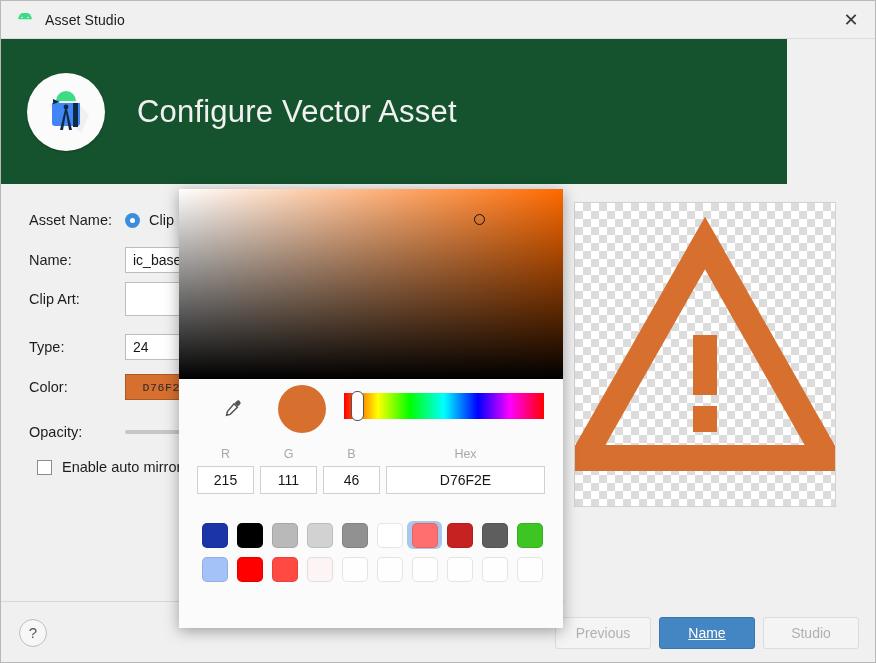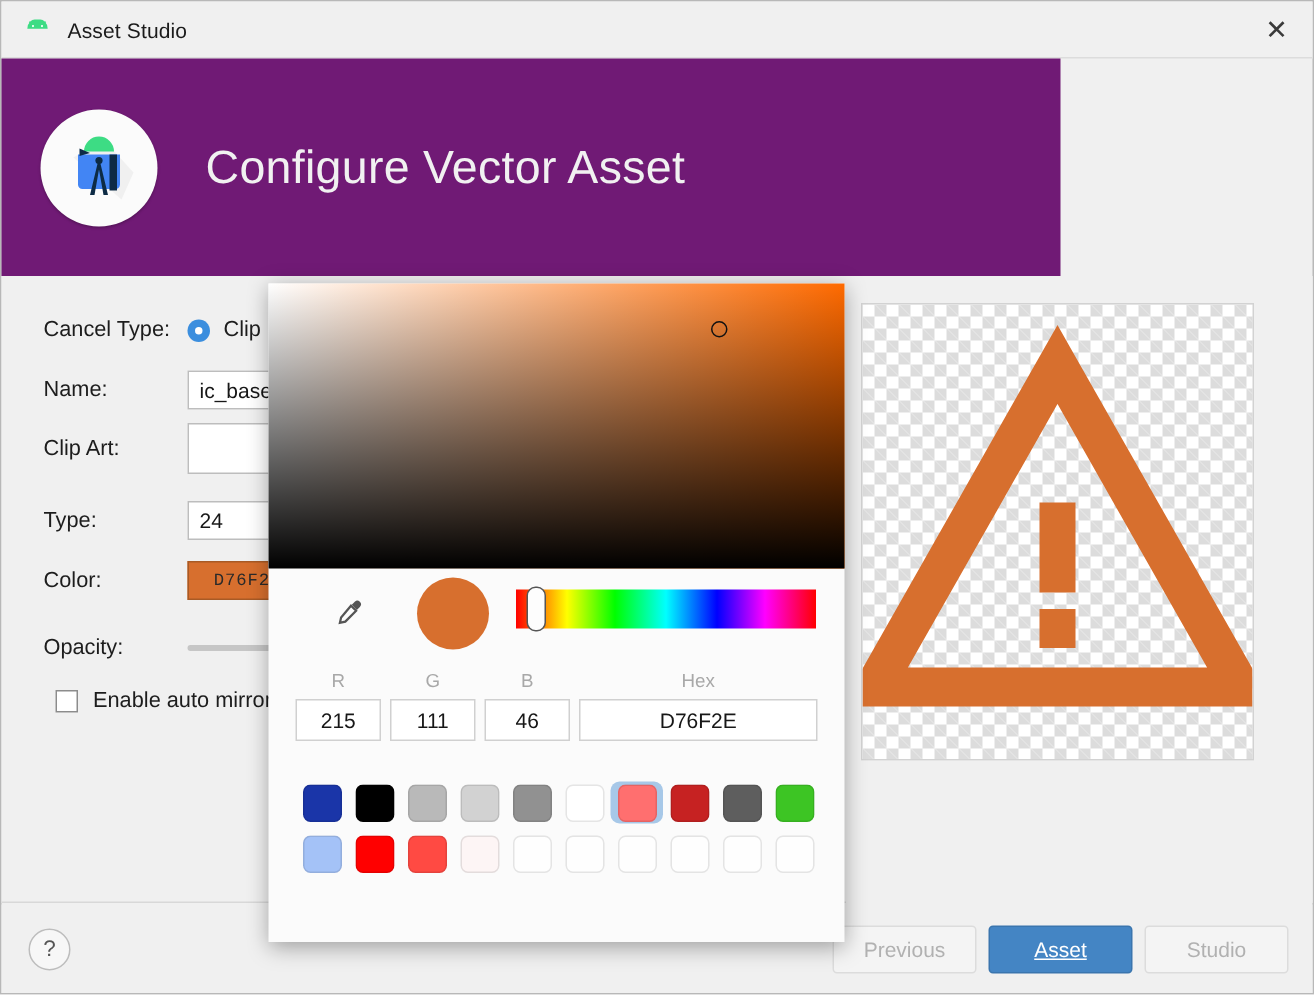--- a/index.html
+++ b/index.html
@@ -29,22 +29,22 @@
     letter-spacing: .1px;
   }
   .tb-close {
     position: absolute; right: 0; top: 0; width: 48px; height: 37px;
     display: flex; align-items: center; justify-content: center;
     color: #3a3a3a; font-size: 18px; cursor: pointer;
   }
 
   
   .header {
-    position: absolute; left: 0; top: 38px; width: 706px; height: 145px;
-    background: #701a75;
+    position: absolute; left: 0; top: 38px; width: 786px; height: 145px;
+    background: #14532d;
     display: flex; align-items: center;
   }
   .header-logo {
     margin-left: 26px;
     width: 78px; height: 78px; border-radius: 50%;
     background: #fbfbfb;
     display: flex; align-items: center; justify-content: center;
     box-shadow: 0 1px 2px rgba(0,0,0,.25);
     overflow: hidden;
   }
@@ -241,21 +241,21 @@
       </svg>
     </div>
     <div class="header-title">Configure Vector Asset</div>
   </div>
 
   <div class="body">
 
     <div class="form">
 
       <div class="row" style="top:28px;">
-        <span class="lbl">Cancel Type:</span>
+        <span class="lbl">Asset Name:</span>
         <span class="radio-outer">
             <span class="radio-inner"></span>
           </span>
         <span class="radio-label">Clip .</span>
       </div>
 
       <div class="row" style="top:63px;">
         <span class="lbl">Name:</span>
         <span class="txtfield name-field">ic_base</span>
       </div>
@@ -305,21 +305,21 @@
     </div>
   </div>
 
   <div class="footer">
     <div class="help-btn">?</div>
     <div class="btn-group">
       <div class="btn disabled">
         <span>Previous</span>
       </div>
       <div class="btn primary">
-        <span class="mnem">Asset</span>
+        <span class="mnem">Name</span>
       </div>
       <div class="btn disabled">
         <span>Studio</span>
       </div>
     </div>
   </div>
 
   <div class="picker">
 
     <div class="sv-area">

